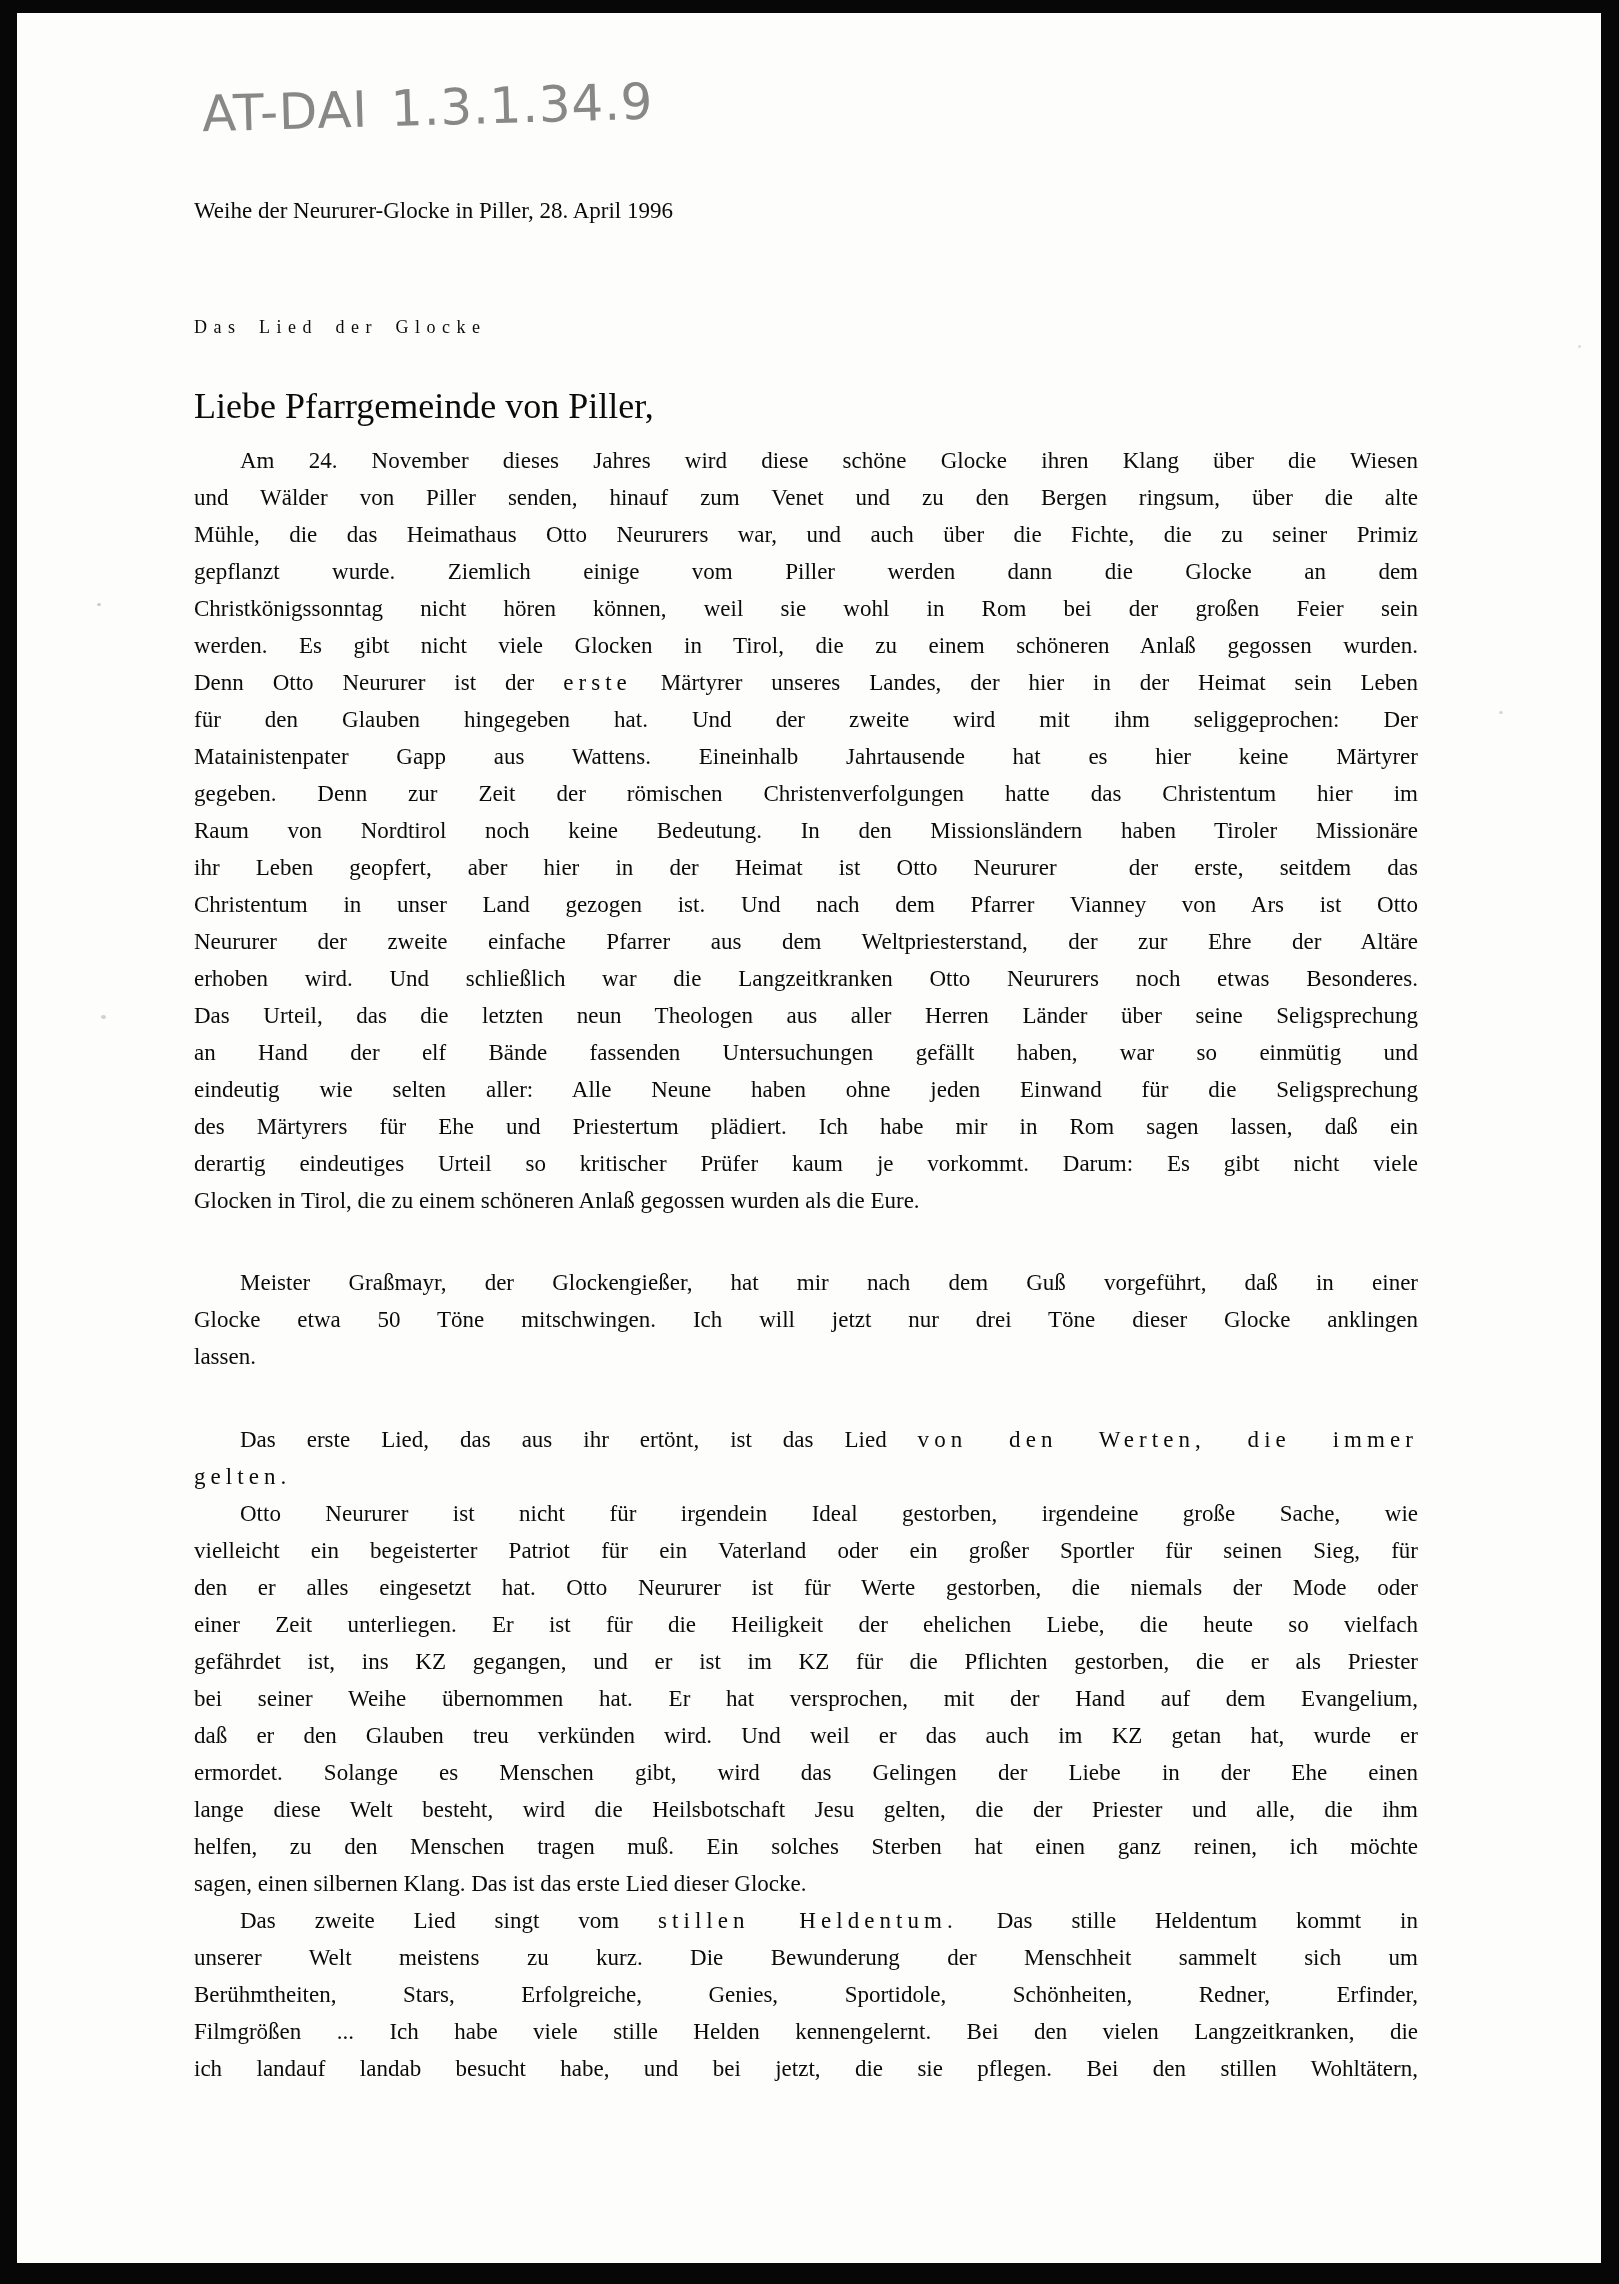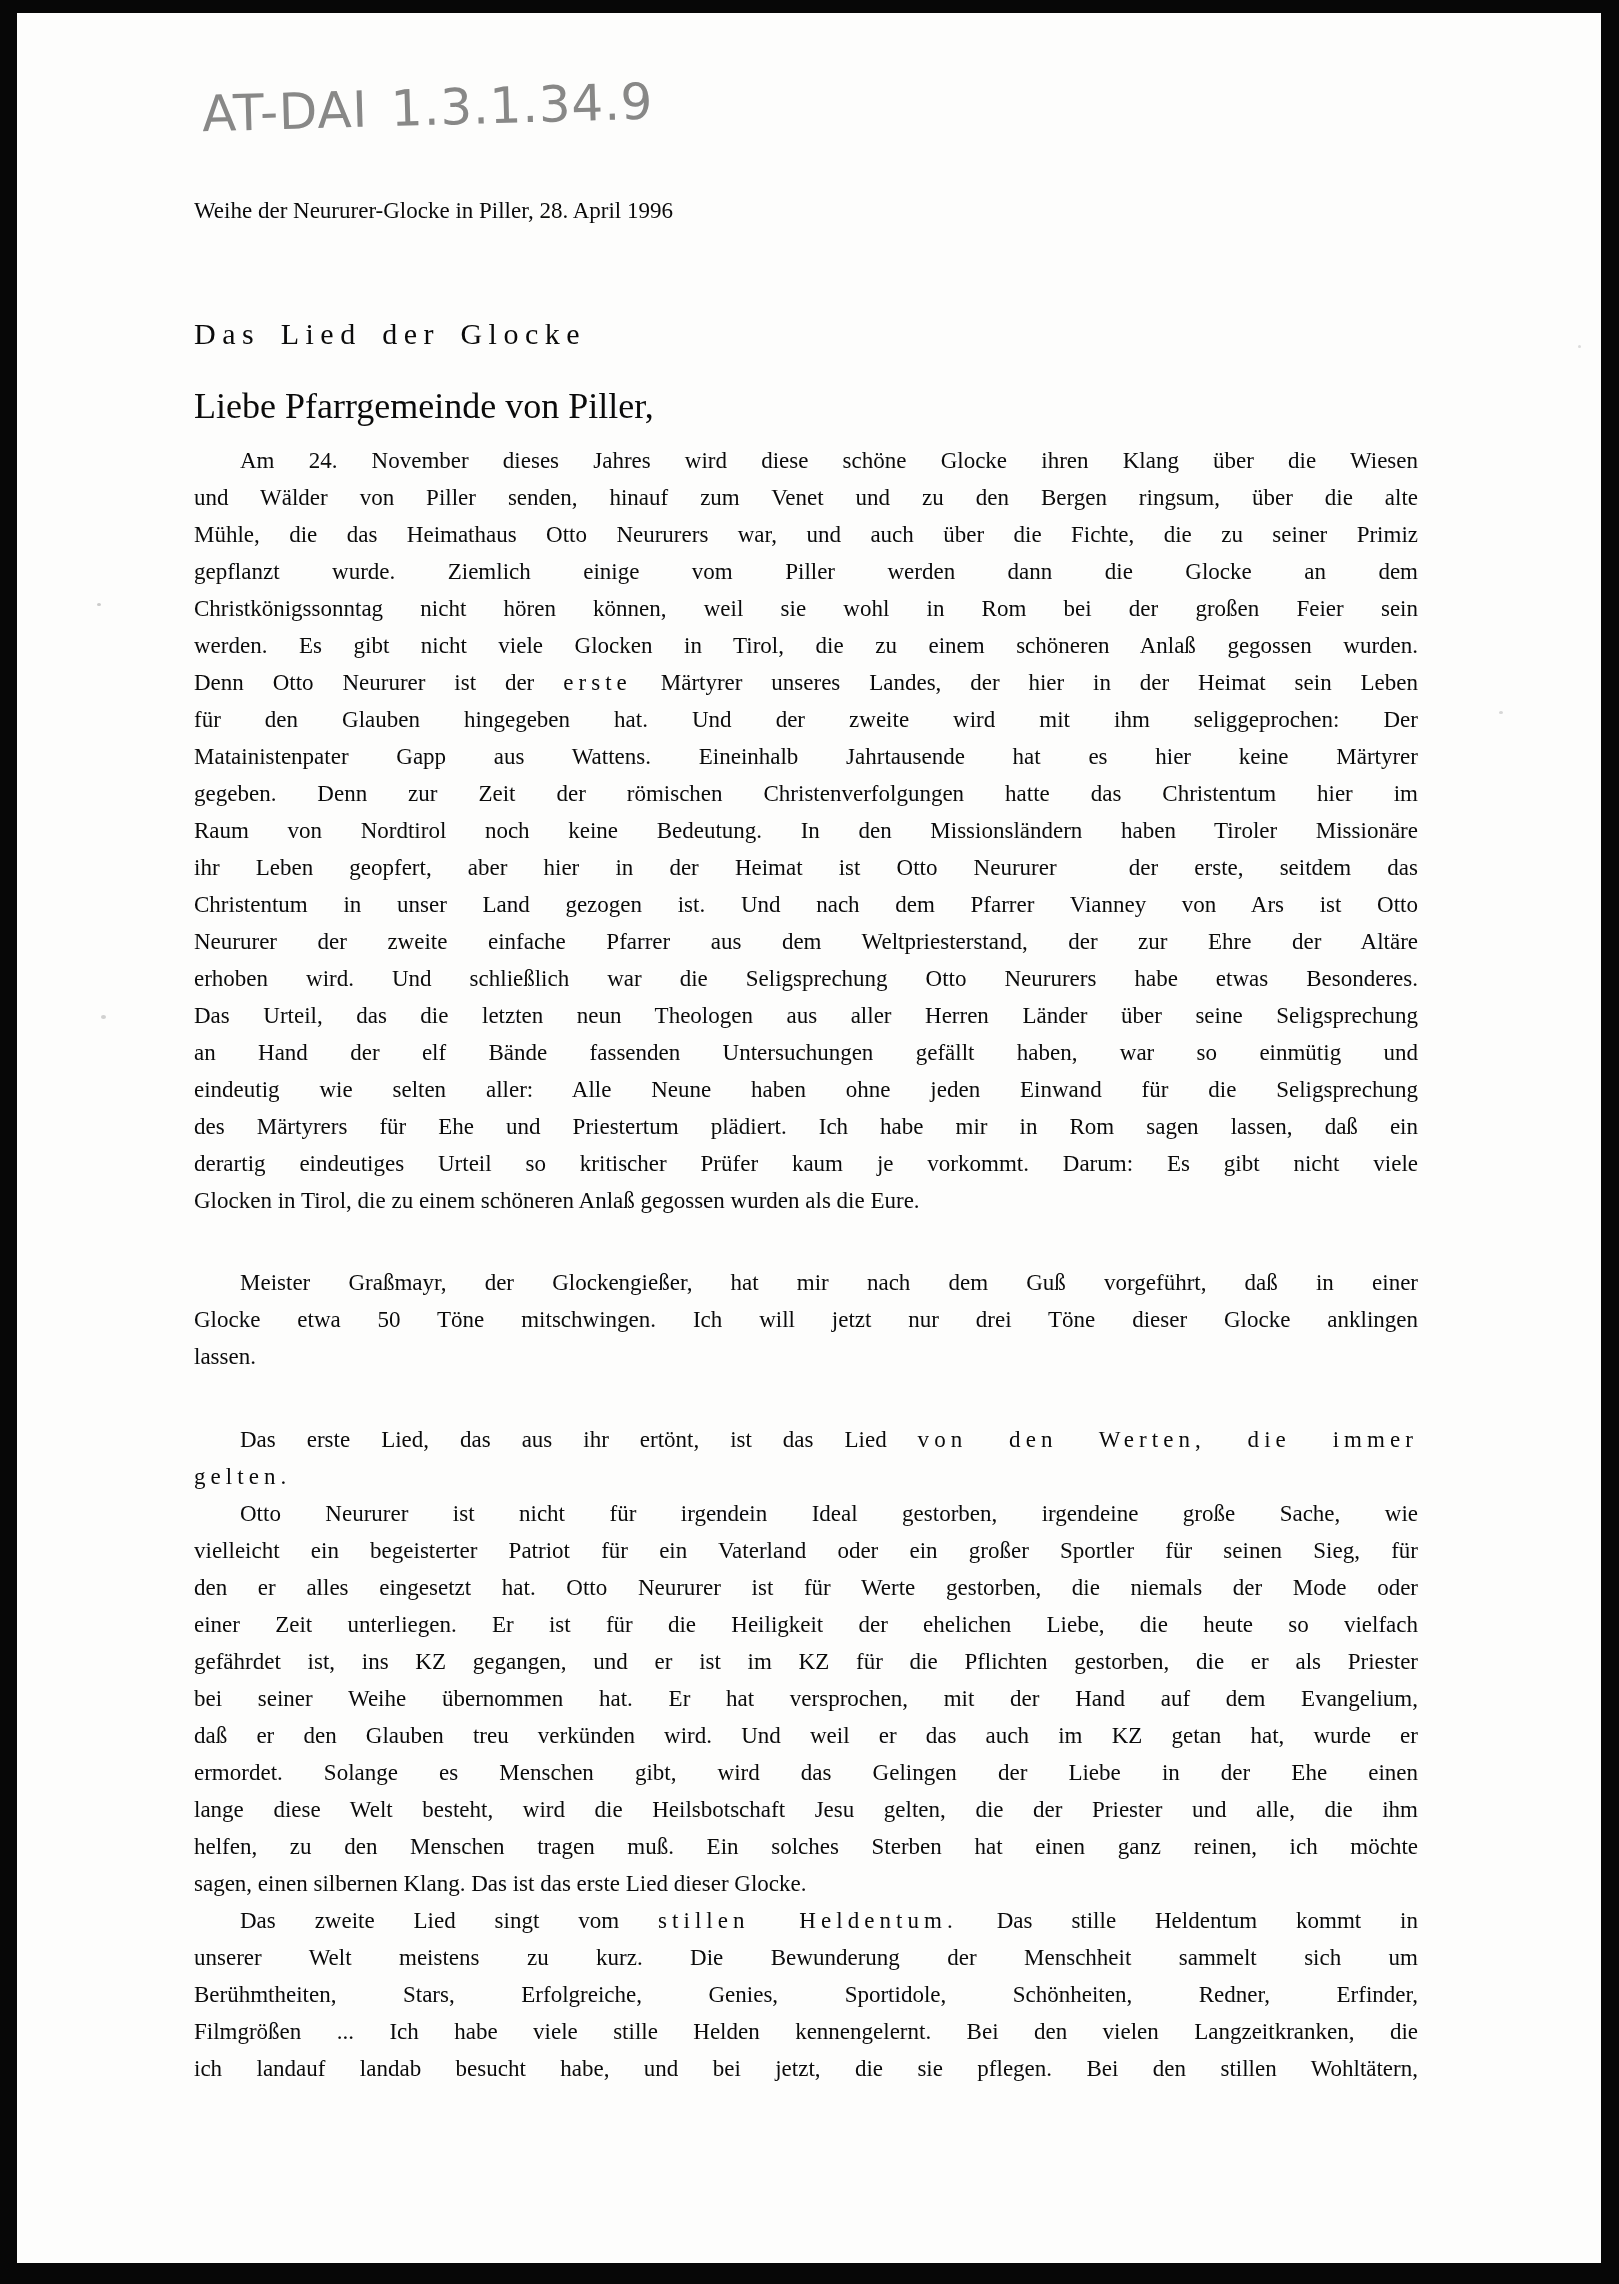--- a/index.html
+++ b/index.html
@@ -31,21 +31,21 @@
   }
   .heading {
     position: absolute;
     left: 177px; top: 185px;
     font-size: 23px;
     color: #0b0b0b;
   }
   .doc-title {
     position: absolute;
     left: 177px; top: 304px;
-    font-size: 30px;
+    font-size: 18px;
     color: #0b0b0b;
     letter-spacing: 6.5px;
     word-spacing: 6.5px;
   }
   .salutation {
     position: absolute;
     left: 177px; top: 372px;
     font-size: 36px;
     color: #0b0b0b;
   }
@@ -88,21 +88,21 @@
           <div class="line"><span>Christkönigssonntag nicht hören können, weil sie wohl in Rom bei der großen Feier sein</span></div>
           <div class="line"><span>werden. Es gibt nicht viele Glocken in Tirol, die zu einem schöneren Anlaß gegossen wurden.</span></div>
           <div class="line"><span>Denn Otto Neururer ist der </span><span class="ls">erste</span><span> Märtyrer unseres Landes, der hier in der Heimat sein Leben</span></div>
           <div class="line"><span>für den Glauben hingegeben hat. Und der zweite wird mit ihm seliggeprochen: Der</span></div>
           <div class="line"><span>Matainistenpater Gapp aus Wattens. Eineinhalb Jahrtausende hat es hier keine Märtyrer</span></div>
           <div class="line"><span>gegeben. Denn zur Zeit der römischen Christenverfolgungen hatte das Christentum hier im</span></div>
           <div class="line"><span>Raum von Nordtirol noch keine Bedeutung. In den Missionsländern haben Tiroler Missionäre</span></div>
           <div class="line"><span>ihr Leben geopfert, aber hier in der Heimat ist Otto Neururer&nbsp; der erste, seitdem das</span></div>
           <div class="line"><span>Christentum in unser Land gezogen ist. Und nach dem Pfarrer Vianney von Ars ist Otto</span></div>
           <div class="line"><span>Neururer der zweite einfache Pfarrer aus dem Weltpriesterstand, der zur Ehre der Altäre</span></div>
-          <div class="line"><span>erhoben wird. Und schließlich war die Seligsprechung Otto Neururers habe etwas Besonderes.</span></div>
+          <div class="line"><span>erhoben wird. Und schließlich war die Langzeitkranken Otto Neururers noch etwas Besonderes.</span></div>
           <div class="line"><span>Das Urteil, das die letzten neun Theologen aus aller Herren Länder über seine Seligsprechung</span></div>
           <div class="line"><span>an Hand der elf Bände fassenden Untersuchungen gefällt haben, war so einmütig und</span></div>
           <div class="line"><span>eindeutig wie selten aller: Alle Neune haben ohne jeden Einwand für die Seligsprechung</span></div>
           <div class="line"><span>des Märtyrers für Ehe und Priestertum plädiert. Ich habe mir in Rom sagen lassen, daß ein</span></div>
           <div class="line"><span>derartig eindeutiges Urteil so kritischer Prüfer kaum je vorkommt. Darum: Es gibt nicht viele</span></div>
           <div class="line endline"><span>Glocken in Tirol, die zu einem schöneren Anlaß gegossen wurden als die Eure.</span></div>
         </div>
         <div class="paragraph">
           <div class="line first"><span>Meister Graßmayr, der Glockengießer, hat mir nach dem Guß vorgeführt, daß in einer</span></div>
           <div class="line"><span>Glocke etwa 50 Töne mitschwingen. Ich will jetzt nur drei Töne dieser Glocke anklingen</span></div>

